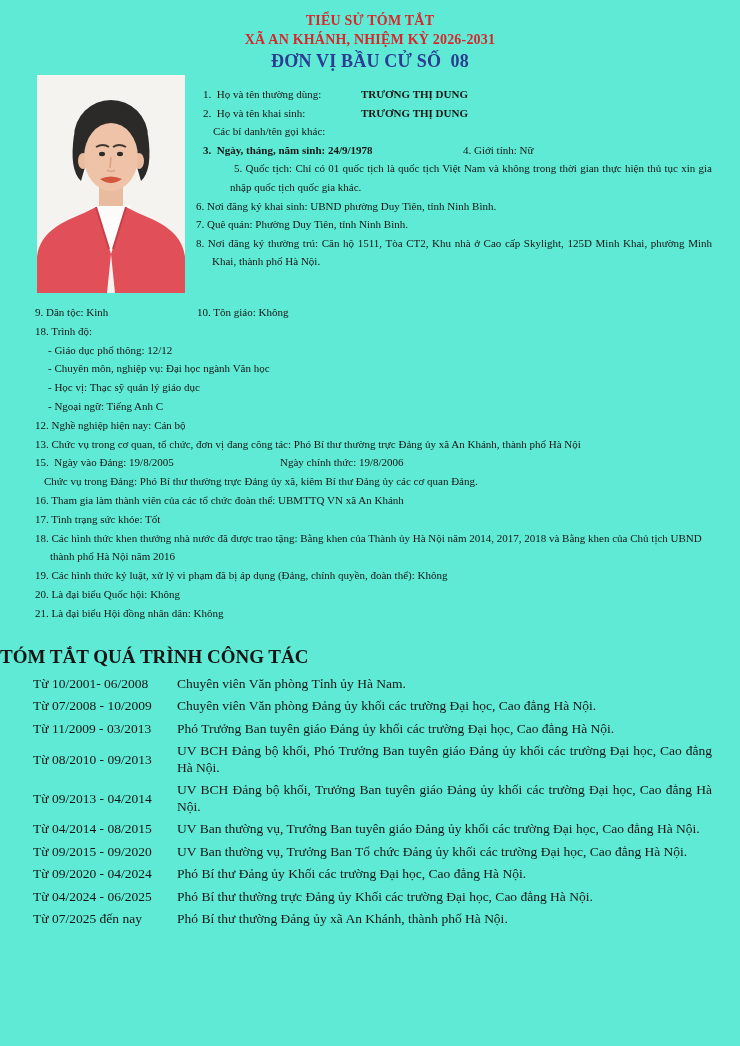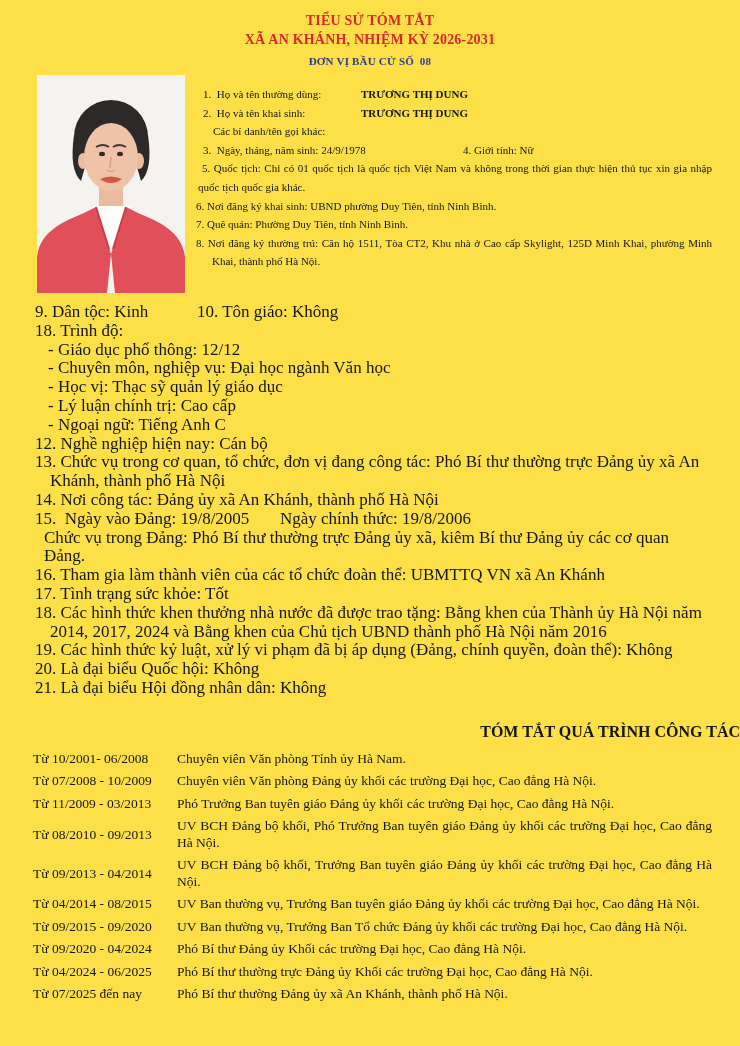--- a/index.html
+++ b/index.html
@@ -1,47 +1,47 @@
 <!DOCTYPE html>
 <html lang="vi"><head>
 <meta charset="utf-8">
 <style>
   html,body{margin:0;padding:0;background:#ffffff;}
   body{width:740px;height:1046px;font-family:"Liberation Serif","DejaVu Serif",serif;color:#151515;}
-  .page{position:relative;width:740px;height:1046px;overflow:hidden;background:#fde047;}
+  .page{position:relative;width:740px;height:1046px;overflow:hidden;background:#5eead4;}
 
   
   .hdr{text-align:center;padding-top:11px;font-weight:bold;}
   .hdr-red{color:#d7282c;font-size:14px;line-height:19px;letter-spacing:.2px;}
-  .hdr-blue{color:#2b3c92;font-size:11px;line-height:19px;margin-top:3px;letter-spacing:.2px;}
+  .hdr-blue{color:#2b3c92;font-size:18px;line-height:19px;margin-top:3px;letter-spacing:.2px;}
 
   
   .top{position:relative;height:230px;margin-top:2px;}
   .photo{position:absolute;left:37px;top:2px;width:148px;height:218px;display:block;}
   .rcol{position:absolute;left:196px;top:12px;right:28px;font-size:11px;line-height:18.6px;}
   .line{margin:0;}
   .ind7{padding-left:7px;}
   .nl{display:inline-block;width:158px;}
   .bold{font-weight:bold;}
-  .i34a{display:inline-block;width:260px;}
-  .item5{padding-left:2px;text-indent:4px;text-align:justify;}
+  .i34a{display:inline-block;width:260px;font-weight:bold;}
+  .item5{padding-left:2px;text-indent:4px;text-align:justify;margin-left:32px;}
   .item8{padding-left:16px;text-indent:-16px;text-align:justify;}
   .aliases{padding-left:17px;}
   .item8b{padding-left:1px;}
 
   
-  .llist{margin:0 26px 0 35px;font-size:17px;line-height:18.8px;}
+  .llist{margin:0 26px 0 35px;font-size:11px;line-height:18.8px;}
   .hang{padding-left:15px;text-indent:-15px;}
   .sub{padding-left:13px;}
   .i910a{display:inline-block;width:162px;}
   .i15a{display:inline-block;width:245px;font-family:Liberation Serif, serif;}
   .ind9{padding-left:9px;}
 
   
-  .ct{text-align:right;font-weight:bold;font-size:16px;margin-top:24px;line-height:19px;}
+  .ct{text-align:left;font-weight:bold;font-size:19px;margin-top:24px;line-height:19px;}
   .cgrid{display:grid;grid-template-columns:144px 1fr;margin:10px 28px 0 33px;row-gap:6px;align-items:center;font-size:13.5px;}
   .crow{display:contents;}
   .cdate{line-height:16px;white-space:nowrap;}
   .crole{line-height:16.5px;text-align:justify;}
 </style>
 </head>
 <body>
 
 <div class="page">
 
@@ -105,32 +105,30 @@
   </div>
 
   <div class="llist">
     <div class="line">
       <span class="i910a">9. Dân tộc: Kinh</span><span>10. Tôn giáo: Không</span>
     </div>
     <div class="line">18. Trình độ:</div>
     <div class="line sub">- Giáo dục phổ thông: 12/12</div>
     <div class="line sub">- Chuyên môn, nghiệp vụ: Đại học ngành Văn học</div>
     <div class="line sub">- Học vị: Thạc sỹ quản lý giáo dục</div>
-    <div class="line sub">- Lý luận chính trị: Cao cấp</div>
     <div class="line sub">- Ngoại ngữ: Tiếng Anh C</div>
     <div class="line">12. Nghề nghiệp hiện nay: Cán bộ</div>
     <div class="line hang">13. Chức vụ trong cơ quan, tổ chức, đơn vị đang công tác: Phó Bí thư thường trực Đảng ủy xã An Khánh, thành phố Hà Nội</div>
-    <div class="line">14. Nơi công tác: Đảng ủy xã An Khánh, thành phố Hà Nội</div>
     <div class="line">
       <span class="i15a">15.&nbsp; Ngày vào Đảng: 19/8/2005</span><span>Ngày chính thức: 19/8/2006</span>
     </div>
     <div class="line ind9">Chức vụ trong Đảng: Phó Bí thư thường trực Đảng ủy xã, kiêm Bí thư Đảng ủy các cơ quan Đảng.</div>
     <div class="line">16. Tham gia làm thành viên của các tổ chức đoàn thể: UBMTTQ VN xã An Khánh</div>
     <div class="line">17. Tình trạng sức khỏe: Tốt</div>
-    <div class="line hang">18. Các hình thức khen thưởng nhà nước đã được trao tặng: Bằng khen của Thành ủy Hà Nội năm 2014, 2017, 2024 và Bằng khen của Chủ tịch UBND thành phố Hà Nội năm 2016</div>
+    <div class="line hang">18. Các hình thức khen thưởng nhà nước đã được trao tặng: Bằng khen của Thành ủy Hà Nội năm 2014, 2017, 2018 và Bằng khen của Chủ tịch UBND thành phố Hà Nội năm 2016</div>
     <div class="line">19. Các hình thức kỷ luật, xử lý vi phạm đã bị áp dụng (Đảng, chính quyền, đoàn thể): Không</div>
     <div class="line">20. Là đại biểu Quốc hội: Không</div>
     <div class="line">21. Là đại biểu Hội đồng nhân dân: Không</div>
   </div>
 
   <div class="ct">TÓM TẮT QUÁ TRÌNH CÔNG TÁC</div>
 
   <div class="cgrid">
 
   <div class="crow">

